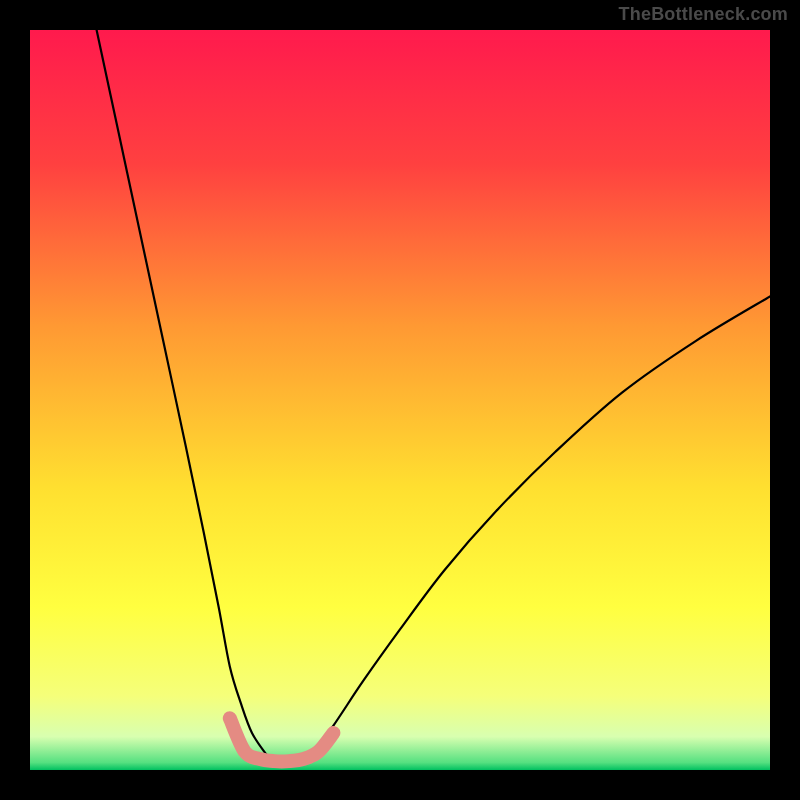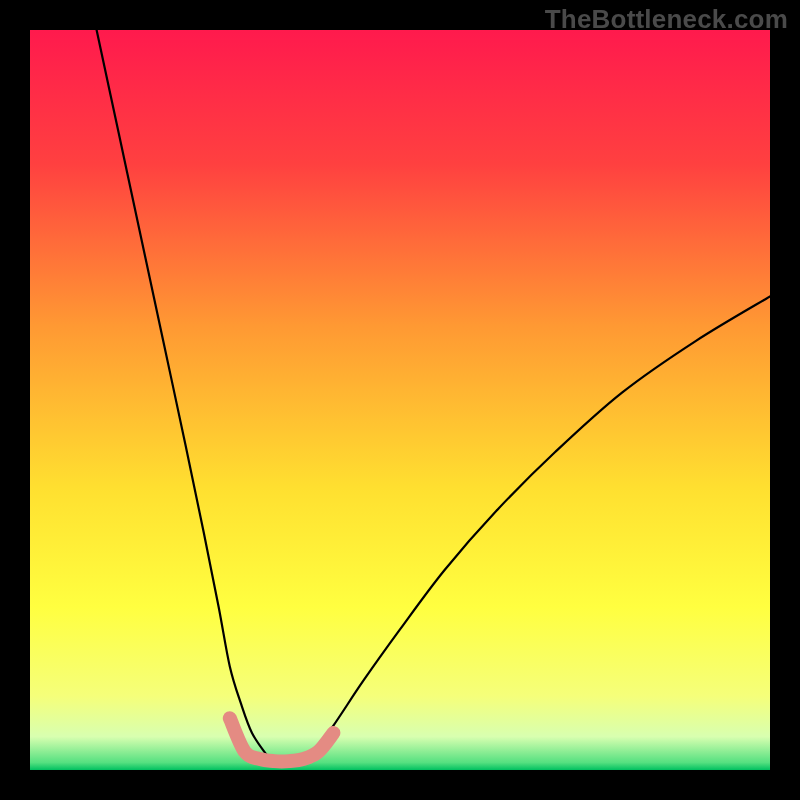--- a/index.html
+++ b/index.html
@@ -24,21 +24,21 @@
     left: 30px;
     top: 30px;
     width: 740px;
     height: 740px;
   }
   .attribution {
     position: absolute;
     top: 4px;
     right: 12px;
     color: #4a4a4a;
-    font-size: 26px;
+    font-size: 18px;
     font-weight: 600;
     letter-spacing: 0.2px;
     font-family: Arial, Helvetica, sans-serif;
   }
 </style>
 </head>
 <body>
 
 <div class="frame">
 

